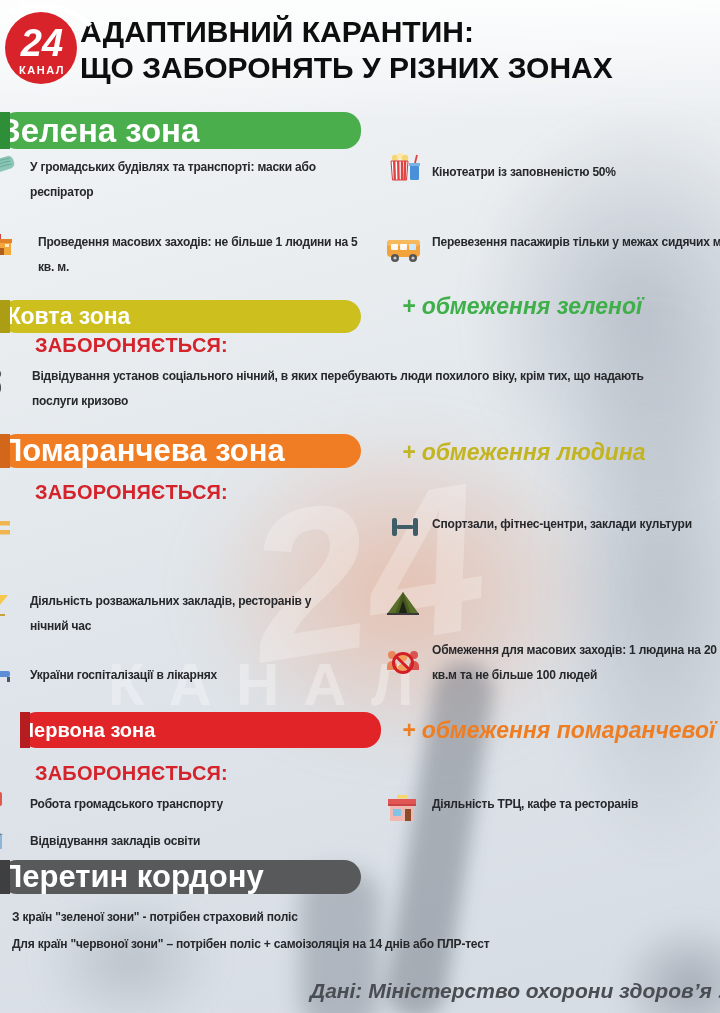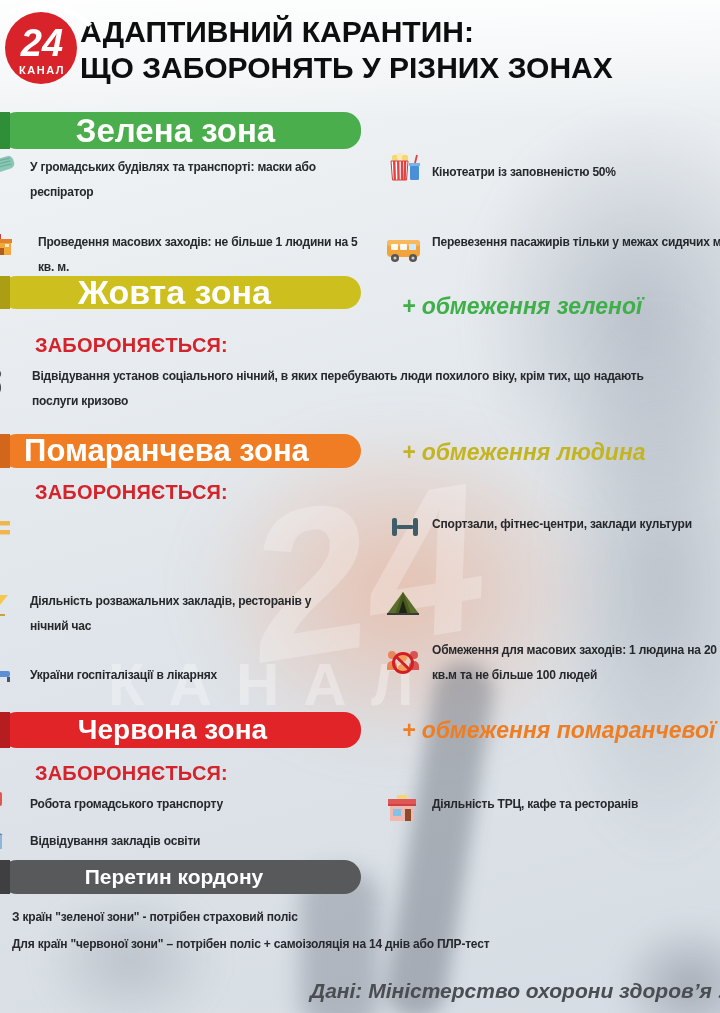--- a/index.html
+++ b/index.html
@@ -23,31 +23,31 @@
   .wmk{position:absolute;left:108px;top:655px;font-size:60px;font-weight:bold;letter-spacing:24px;color:rgba(255,255,255,.32);line-height:1;}
   
   .logo{position:absolute;left:2px;top:6px;width:80px;height:84px;z-index:5;}
   .logo .circle{position:absolute;left:3px;top:6px;width:72px;height:72px;border-radius:50%;background:#d8232a;}
   .logo .swoosh{position:absolute;left:-10px;top:-2px;width:100px;height:64px;border:5px solid #fff;border-color:#fff transparent transparent transparent;border-radius:50%;transform:rotate(9deg);}
   .logo .n24{position:absolute;left:0;top:16px;width:80px;text-align:center;font-size:38px;font-weight:bold;font-style:italic;color:#fff;}
   .logo .kanal{position:absolute;left:0;top:58px;width:80px;text-align:center;font-size:11px;font-weight:bold;letter-spacing:1.5px;color:#fff;}
   
   .title{position:absolute;left:80px;top:14px;width:638px;text-align:left;font-weight:bold;color:#0e0e0f;font-size:30px;line-height:36px;letter-spacing:0;z-index:4;}
   
-  .banner{position:absolute;left:0;width:361px;box-sizing:border-box;color:#fff;font-weight:bold;text-align:center;z-index:4;border-radius:17px;}
+  .banner{position:absolute;left:0;width:361px;box-sizing:border-box;color:#fff;font-weight:bold;text-align:left;z-index:4;border-radius:17px;}
   .banner::before{content:"";position:absolute;left:0;top:0;bottom:0;width:10px;}
   .ban-green{top:112px;height:37px;font-size:33px;line-height:37px;padding-right:10px;background:#4bae4c;}
   .ban-green::before{background:#2f8f38;}
-  .ban-yellow{top:276px;height:33px;font-size:34px;line-height:33px;padding-right:12px;background:#cdbf1e;}
+  .ban-yellow{top:300px;height:33px;font-size:23px;line-height:33px;padding-right:12px;background:#cdbf1e;}
   .ban-yellow::before{background:#ab9e14;}
   .ban-orange{top:434px;height:34px;font-size:31px;line-height:34px;padding-right:28px;background:#f07c23;}
   .ban-orange::before{background:#d2661b;}
-  .ban-red{top:712px;height:36px;font-size:28px;line-height:36px;padding-right:16px;background:#e02428;}
+  .ban-red{top:712px;height:36px;font-size:20px;line-height:36px;padding-right:16px;background:#e02428;margin-left:20px;}
   .ban-red::before{background:#b51d20;}
-  .ban-dark{top:860px;height:34px;font-size:21px;line-height:34px;padding-right:13px;background:#58595b;}
+  .ban-dark{top:860px;height:34px;font-size:31px;line-height:34px;padding-right:13px;background:#58595b;}
   .ban-dark::before{background:#3f3f41;}
   .extra{position:absolute;left:402px;font-size:23px;font-weight:bold;font-style:italic;z-index:4;white-space:nowrap;}
   .ex-green{top:293px;color:#3faf4a;}
   .ex-yellow{top:439px;color:#c3b422;}
   .ex-orange{top:717px;color:#ef7d22;}
   .prohib{position:absolute;left:35px;font-size:20px;font-weight:bold;color:#d5232b;letter-spacing:.2px;z-index:4;}
   
   .txt{position:absolute;font-size:12px;line-height:25px;font-weight:bold;color:#26282b;letter-spacing:-0.2px;z-index:4;}
   .nowrap{white-space:nowrap;}
   .icn{position:absolute;z-index:4;}

